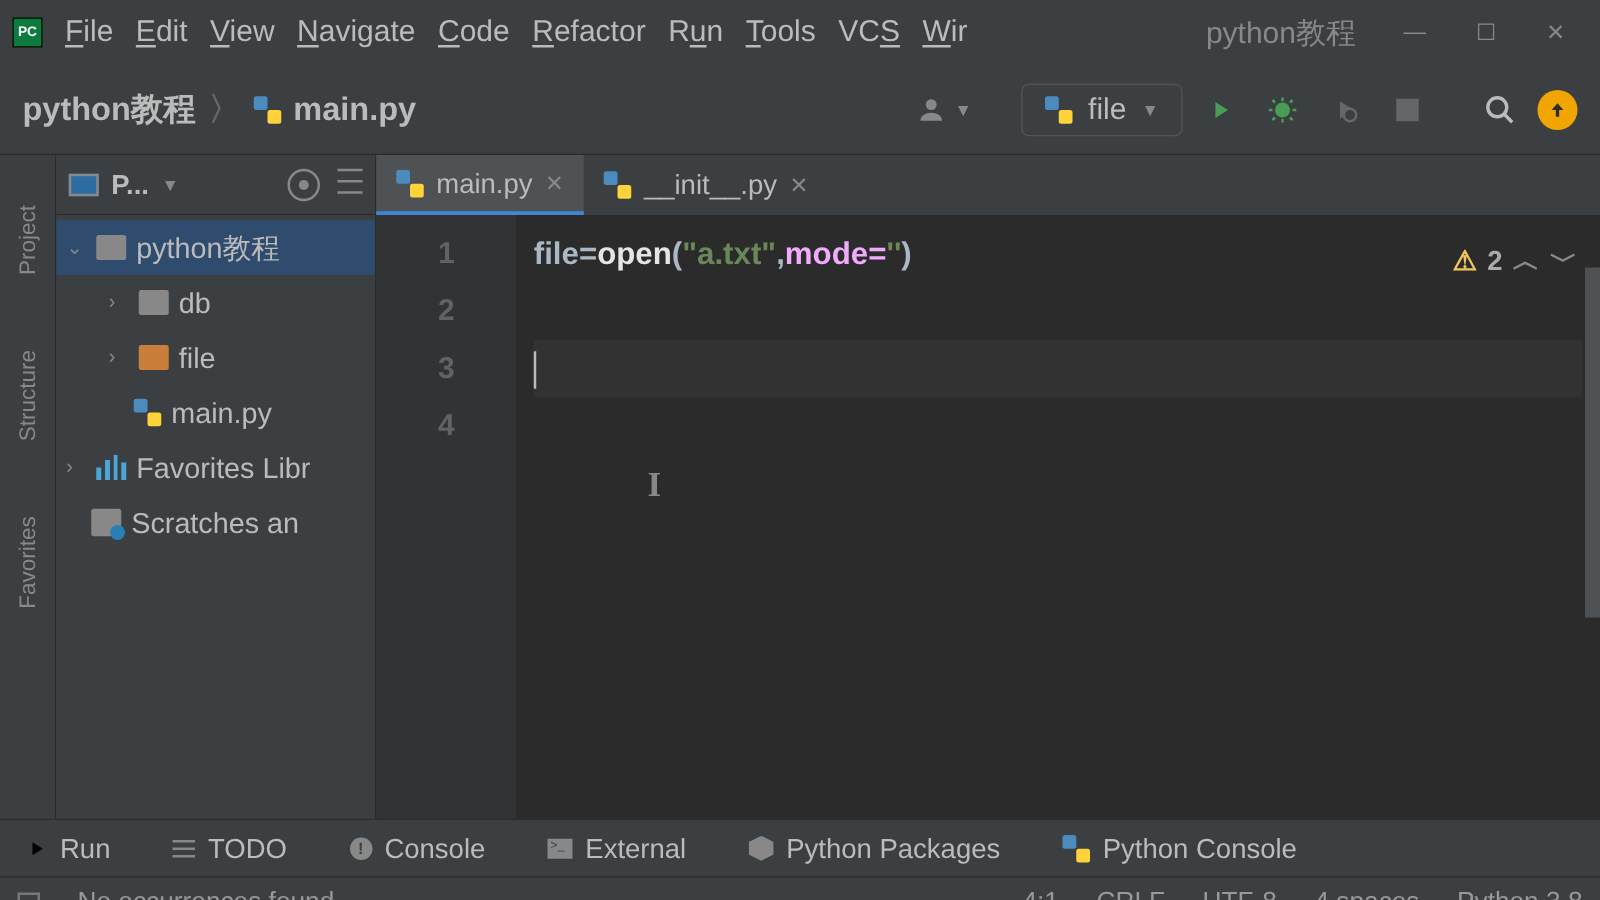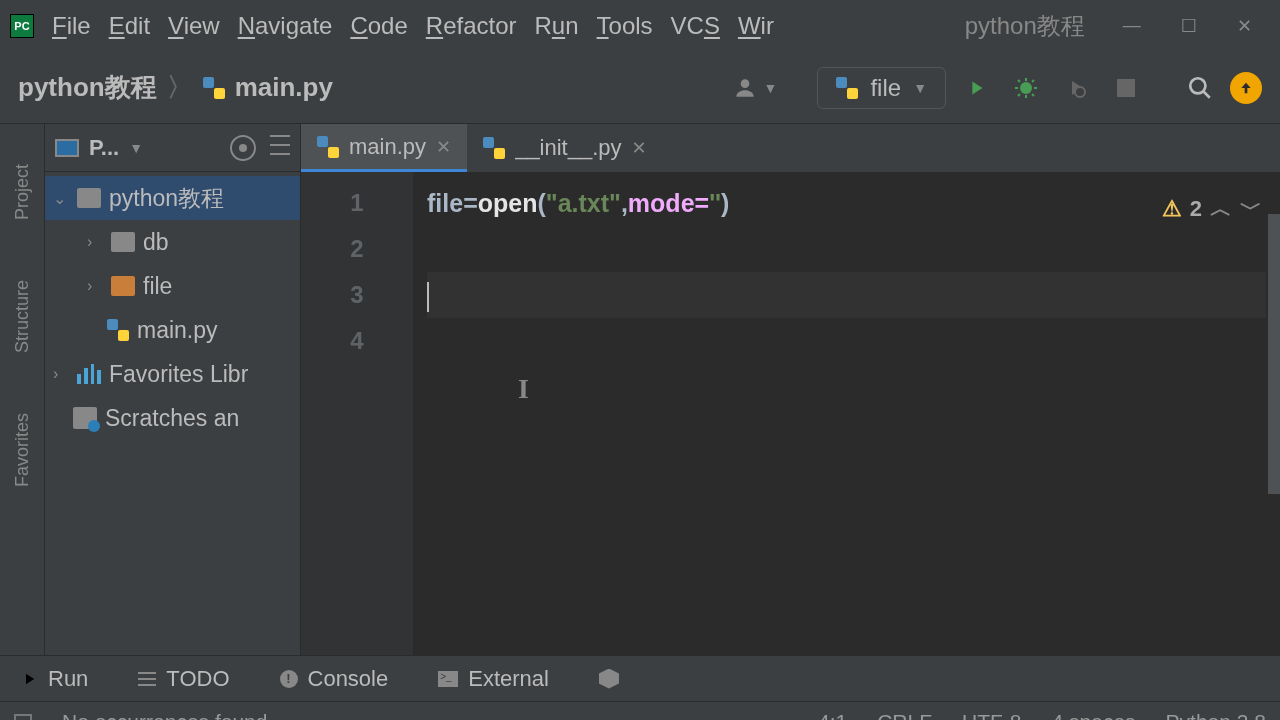--- a/index.html
+++ b/index.html
@@ -293,20 +293,25 @@
   <div class="bottom-item">
     <div class="prob-ic">!</div>
     <span>Console</span>
   </div>
   <div class="bottom-item">
     <div class="term-ic"></div>
     <span>External</span>
   </div>
   <div class="bottom-item">
     <div class="pkg-ic"></div>
+    <span>Python Packages</span>
+  </div>
+  <div class="bottom-item">
+    <span class="py-file-ic"></span>
+    <span>Python Console</span>
   </div>
 </div>
 
 <div class="status-bar">
   <div class="sq-ic"></div>
   <div class="status-item">No occurrences found</div>
   <div class="spacer"></div>
   <div class="status-item">4:1</div>
   <div class="status-item">CRLF</div>
   <div class="status-item">UTF-8</div>

